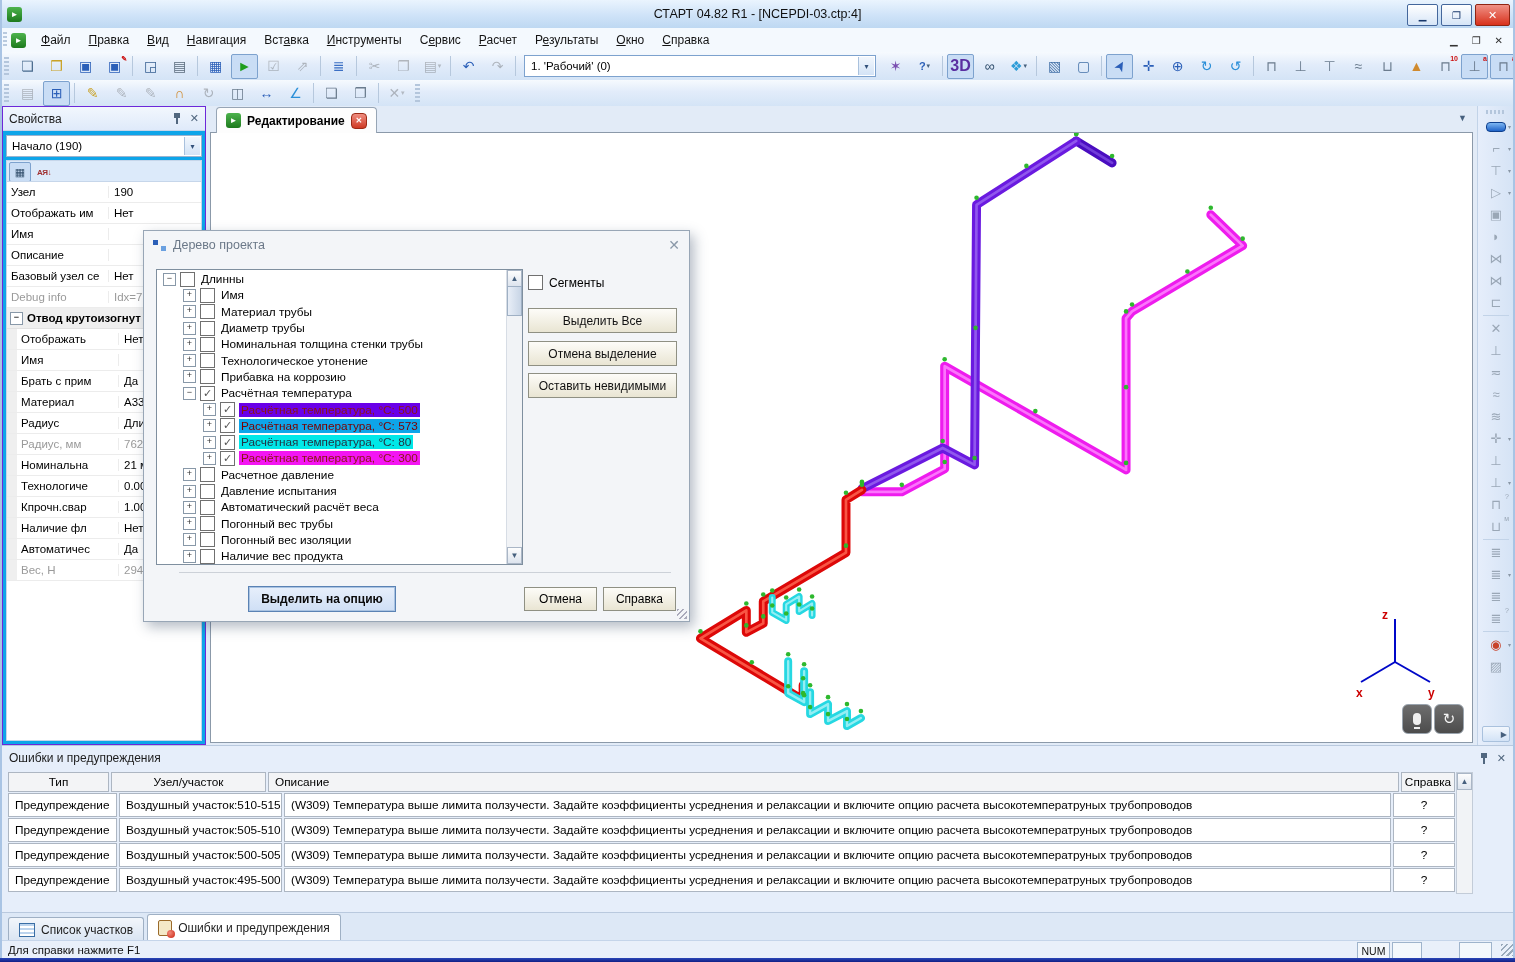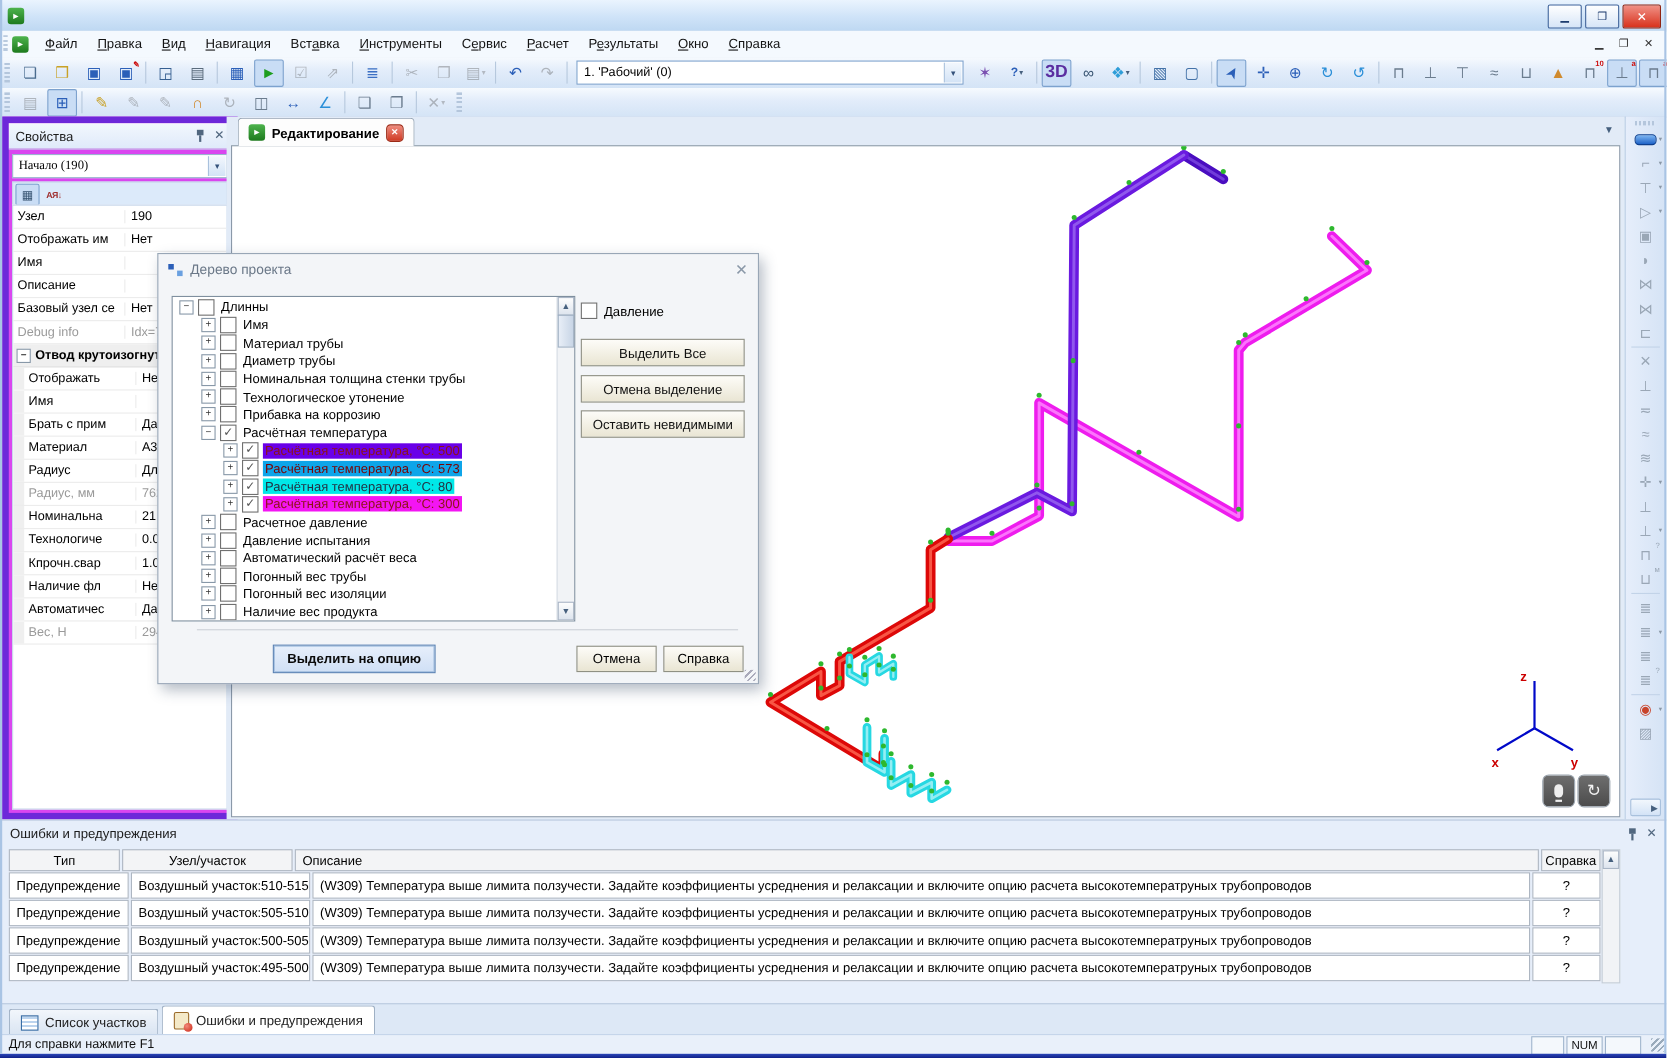--- a/index.html
+++ b/index.html
@@ -52,31 +52,31 @@
   .tb-btn .sup{position:absolute;top:0;right:0;font-size:7px;font-weight:bold;color:#cc1111;}
   .tb-sep{width:1px;height:20px;background:#b6c8dd;margin:0 3px;flex:0 0 auto;}
   .combo{width:344px;height:20px;background:#fff;border:1px solid #7da2ce;
     display:flex;align-items:center;font-size:11.5px;padding-left:6px;
     margin:0 5px;position:relative;flex:0 0 auto;}
   .combo .arrow{position:absolute;right:1px;top:1px;bottom:1px;width:15px;
     background:linear-gradient(#f2f7fd,#d3e3f6);border-left:1px solid #a9c1dd;
     display:flex;align-items:center;justify-content:center;font-size:8px;color:#33517a;}
   
   #props{position:absolute;left:2px;top:106px;width:202px;bottom:217px;
-    background:#d946ef;border:6px solid #6d28d9;font-size:11.5px;}
+    background:#0ea5e9;border:1px solid #6d28d9;font-size:11.5px;}
   .panel-head{height:23px;display:flex;align-items:center;padding:0 6px;gap:8px;
     color:#1c1c1c;font-size:12px;background:linear-gradient(#f2f7fd,#dfeafa);
     border-bottom:1px solid #c6d6ea;}
   .panel-head .sp{flex:1;}
   .pin-icon{width:10px;height:13px;position:relative;}
   .pin-icon::before{content:"";position:absolute;left:2px;top:1px;width:6px;height:5px;background:#51677f;}
   .pin-icon::after{content:"";position:absolute;left:4px;top:6px;width:2px;height:6px;background:#51677f;}
   .x-icon{color:#51677f;font-size:11px;line-height:1;}
   #props-combo{margin:4px 3px 3px 3px;height:20px;background:#fff;
-    border:1px solid #9ab3cf;display:flex;align-items:center;padding-left:5px;position:relative;font-family:Liberation Serif, serif;}
+    border:1px solid #9ab3cf;display:flex;align-items:center;padding-left:5px;position:relative;}
   #props-combo .arrow{position:absolute;right:1px;top:1px;bottom:1px;width:15px;
     background:linear-gradient(#f2f7fd,#d3e3f6);border-left:1px solid #a9c1dd;
     display:flex;align-items:center;justify-content:center;font-size:8px;color:#33517a;}
   #props-tools{height:22px;margin:0 3px;background:#dceafa;border:1px solid #c6d6ea;
     display:flex;align-items:center;gap:2px;padding-left:2px;}
   .ptool{width:20px;height:18px;display:flex;align-items:center;justify-content:center;
     font-size:11px;color:#33506e;border:1px solid transparent;border-radius:2px;}
   .ptool.pressed{background:#c9ddf5;border-color:#7da2ce;}
   .ptool .az{font-size:8px;letter-spacing:-.5px;font-weight:bold;color:#a03030;}
   #prop-grid{position:absolute;left:3px;right:3px;top:74px;bottom:3px;
@@ -207,34 +207,35 @@
   .ticon-table{width:14px;height:12px;border:1px solid #3a6ea5;background:
     repeating-linear-gradient(#bcd4ee 0 2px,#fff 2px 4px);}
   .ticon-clip{width:12px;height:14px;border:1px solid #9a6a2a;background:#f4e9c8;position:relative;border-radius:2px;}
   .ticon-clip::after{content:"";position:absolute;right:-4px;bottom:-3px;width:8px;height:8px;
     border-radius:50%;background:radial-gradient(circle at 35% 35%,#f08a7a,#cc2211);}
   #status{position:absolute;left:0;right:0;top:940px;height:18px;background:#e9f0fa;
     border-top:1px solid #c5d5ea;font-size:11.5px;display:flex;align-items:center;padding-left:8px;color:#111;}
   .sbox{position:absolute;top:1px;height:15px;border:1px solid #9fb4cc;background:#f4f8fc;
     display:flex;align-items:center;justify-content:center;font-size:10.5px;}
   #sbox-a{left:1392px;width:28px;}
-  #sbox-num{left:1424px;width:31px;}
+  #sbox-num{left:1357px;width:31px;}
   #sbox-b{left:1459px;width:31px;}
   #status-grip{position:absolute;right:2px;top:3px;width:12px;height:12px;
     background:repeating-linear-gradient(135deg,#9ab 0 1.5px,transparent 1.5px 4px);}
   #bottom-frame{position:absolute;left:0;right:0;top:958px;height:4px;
     background:linear-gradient(#2b46b8,#101f86);}
   .side-frame{position:absolute;top:0;bottom:4px;width:2px;background:#a9c4e4;}
   #frame-l{left:0;} #frame-r{right:0;}
 </style>
 </head>
 <body>
 
 <div class="titlebar">
   <span class="appico"></span>
+  <span class="title-text">СТАРТ 04.82 R1 - [NCEPDI-03.ctp:4]</span>
   <span class="win-btns">
     <span class="win-btn">▁</span>
     <span class="win-btn">❐</span>
     <span class="win-btn close">✕</span>
   </span>
 </div>
 
 <div class="menubar">
   <span class="menu-grip"></span>
   <span class="appico"></span>
@@ -827,21 +828,21 @@
       </div>
     <div id="tree-scroll">
       <div class="scr-btn" style="top:0;">▲</div>
       <div id="tree-thumb"></div>
       <div class="scr-btn" style="bottom:0;">▼</div>
     </div>
   </div>
   <div id="dlg-right">
     <div id="segments-row">
       <span class="cb"></span>
-      <span>Давление</span>
+      <span>Сегменты</span>
     </div>
   </div>
   <div class="dlg-btn" id="btn-select-all">Выделить Все</div>
   <div class="dlg-btn" id="btn-deselect">Отмена выделение</div>
   <div class="dlg-btn" id="btn-keep-invisible">Оставить невидимыми</div>
   <div id="dlg-sep"></div>
   <div id="btn-select-scheme">Выделить на опцию</div>
   <div id="btn-cancel">Отмена</div>
   <div id="btn-help">Справка</div>
   <div id="dlg-grip"></div>

